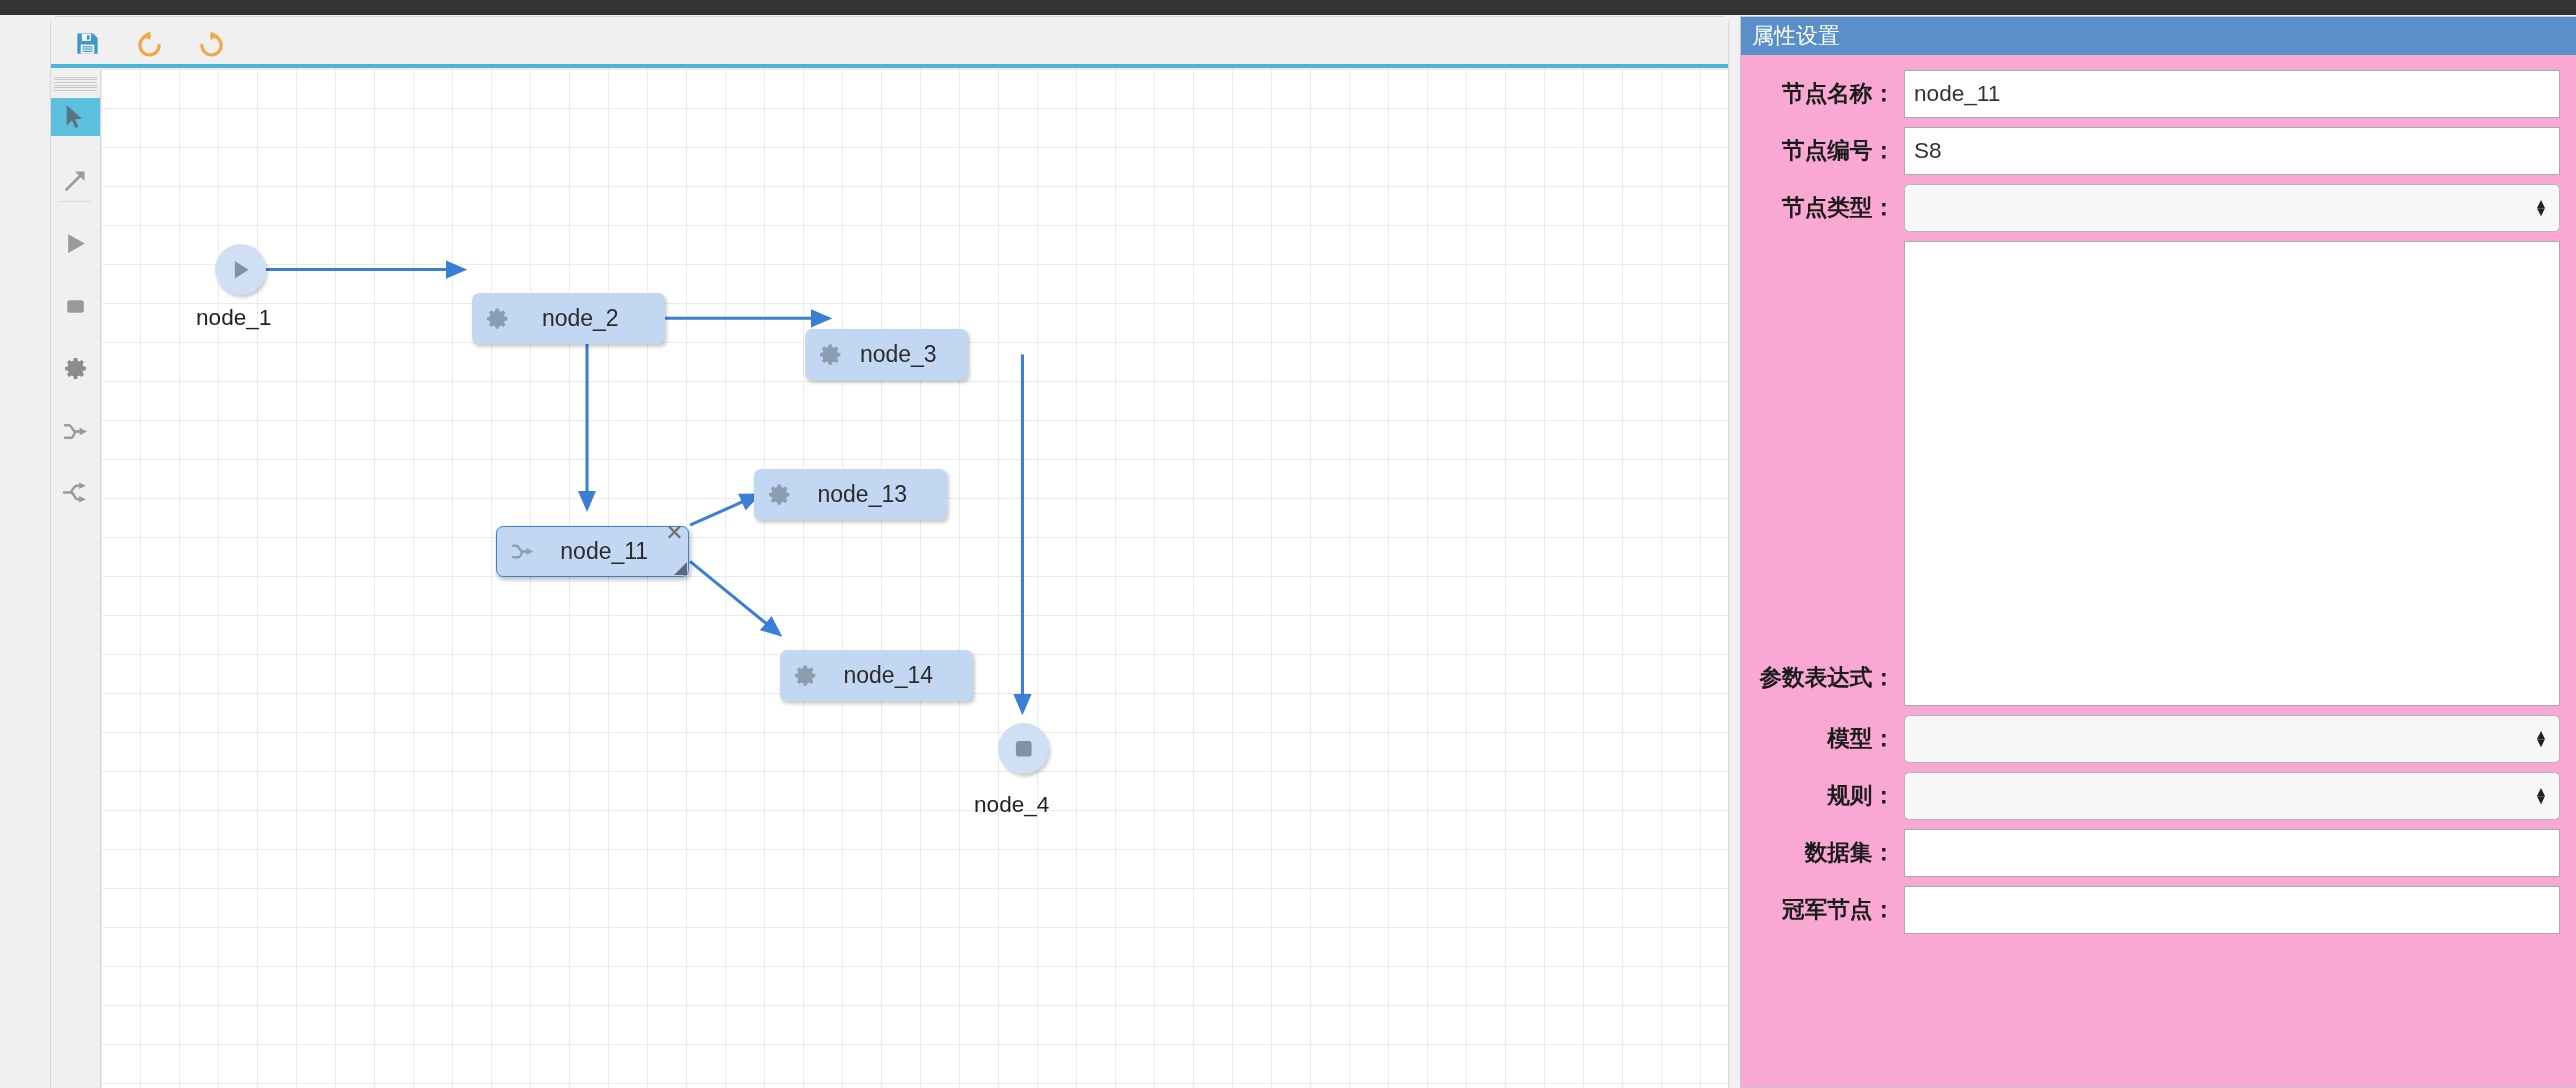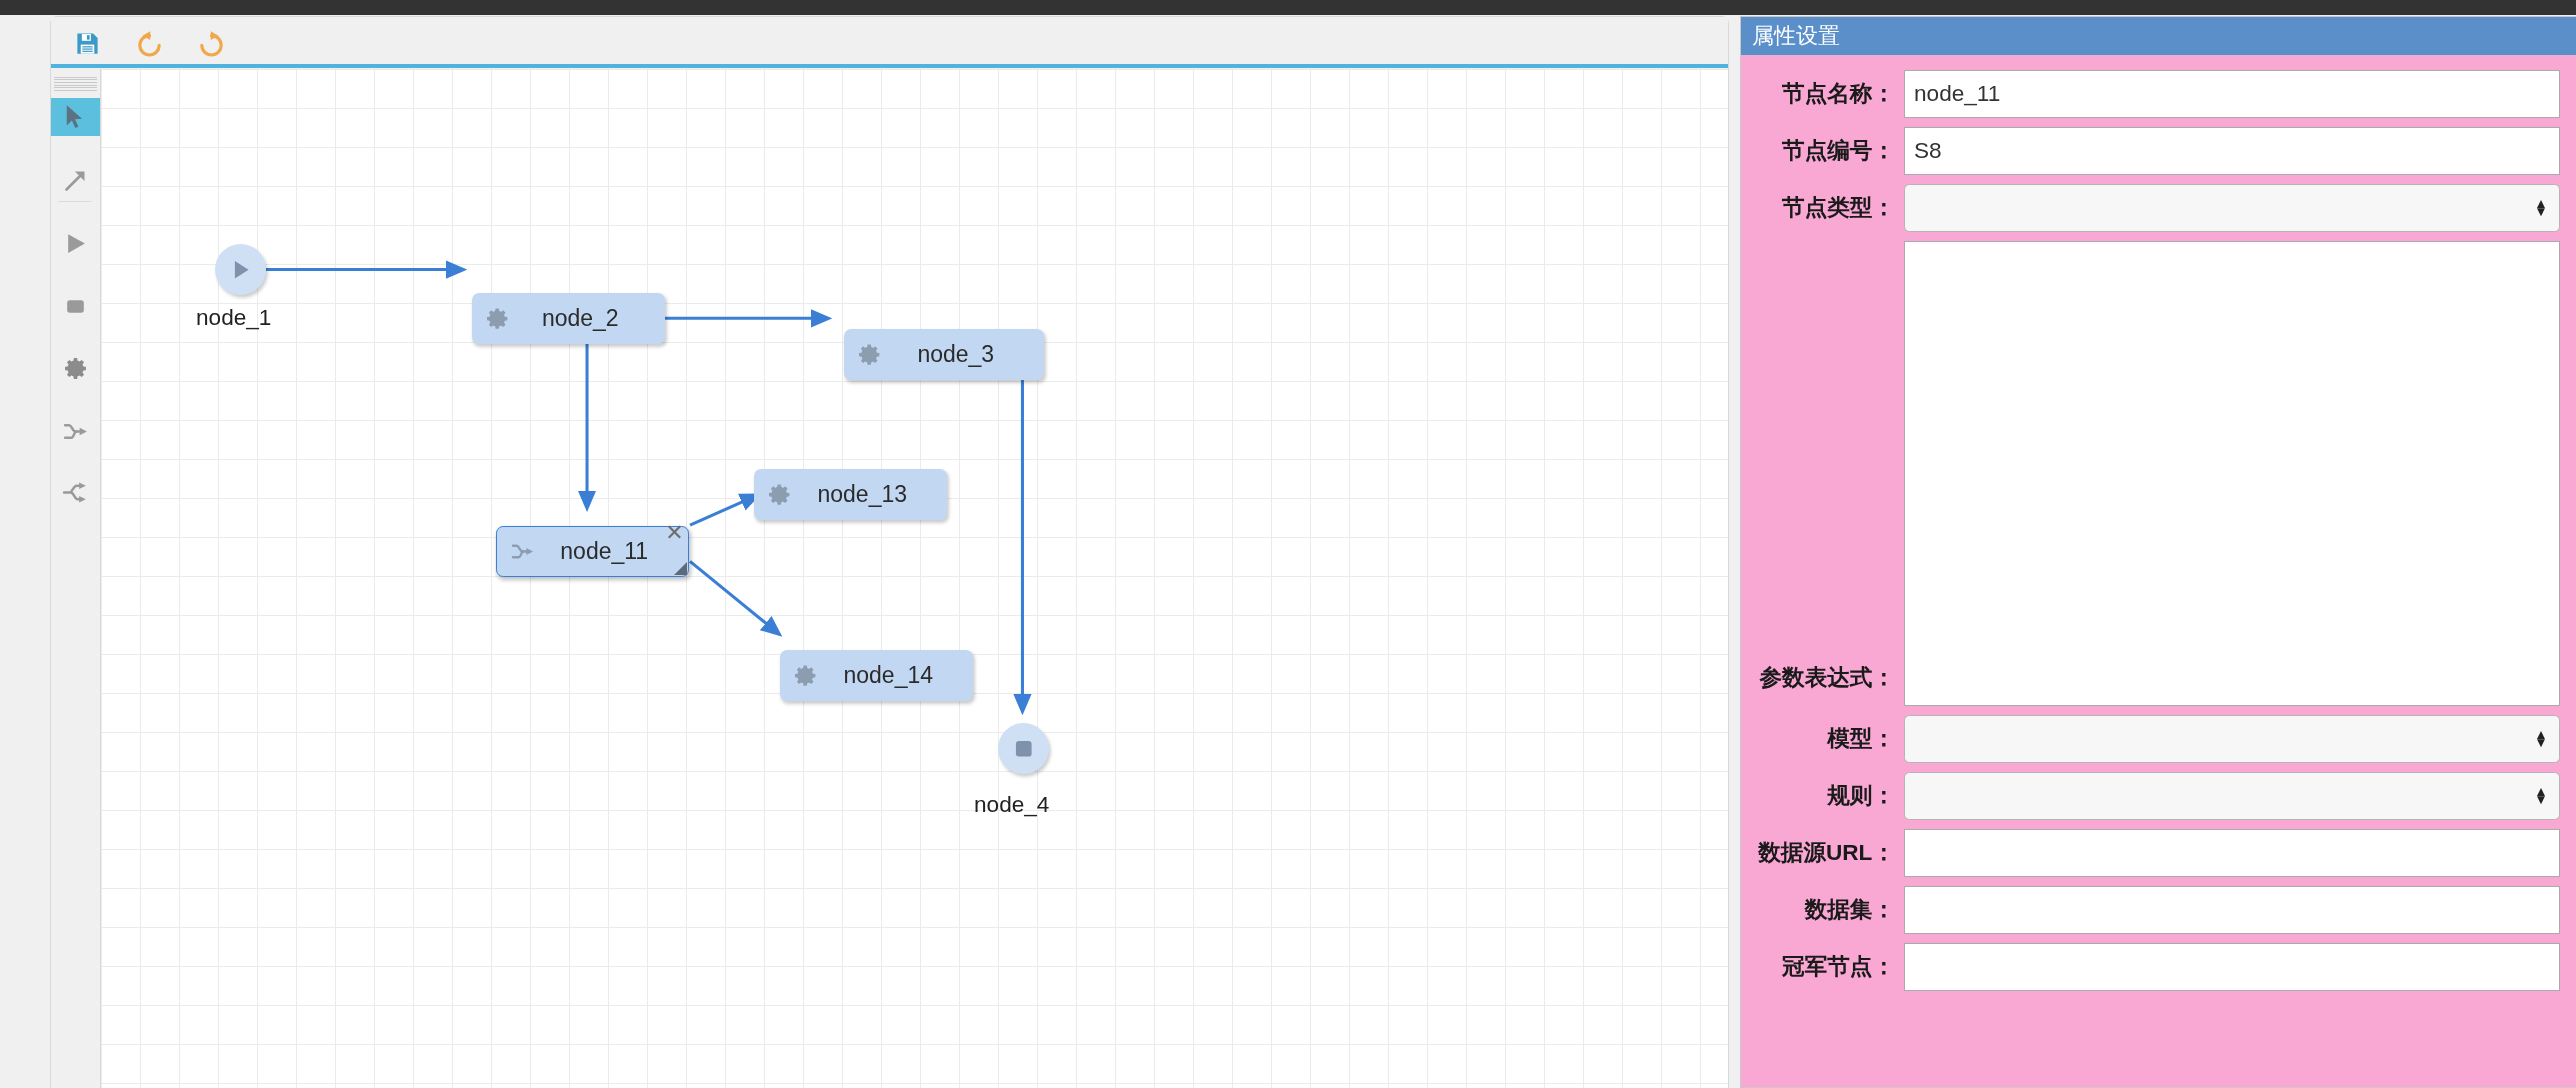--- a/index.html
+++ b/index.html
@@ -427,21 +427,21 @@
 
       <div class="node-box" style="left:371px; top:224px; width:193px;">
         <span class="nicon">
           <svg width="24.4" height="24.4" viewBox="0 0 24 24">
             <path fill="#8c9db0" d="M12 8.3a3.7 3.7 0 1 0 0 7.4 3.7 3.7 0 0 0 0-7.4zm10 5.3v-3.2l-2.5-.4a7.7 7.7 0 0 0-.8-1.9l1.5-2-2.3-2.3-2 1.5a7.7 7.7 0 0 0-1.9-.8L13.6 2h-3.2l-.4 2.5a7.7 7.7 0 0 0-1.9.8l-2-1.5-2.3 2.3 1.5 2a7.7 7.7 0 0 0-.8 1.9L2 10.4v3.2l2.5.4c.18.67.45 1.3.8 1.9l-1.5 2 2.3 2.3 2-1.5c.6.35 1.23.62 1.9.8l.4 2.5h3.2l.4-2.5c.67-.18 1.3-.45 1.9-.8l2 1.5 2.3-2.3-1.5-2c.35-.6.62-1.23.8-1.9z"></path>
           </svg>
         </span>
         <span class="nlabel">node_2</span>
       </div>
 
-      <div class="node-box" style="left:743px; top:260px; width:200px;">
+      <div class="node-box" style="left:704px; top:260px; width:163px;">
         <span class="nicon">
           <svg width="24.4" height="24.4" viewBox="0 0 24 24">
             <path fill="#8c9db0" d="M12 8.3a3.7 3.7 0 1 0 0 7.4 3.7 3.7 0 0 0 0-7.4zm10 5.3v-3.2l-2.5-.4a7.7 7.7 0 0 0-.8-1.9l1.5-2-2.3-2.3-2 1.5a7.7 7.7 0 0 0-1.9-.8L13.6 2h-3.2l-.4 2.5a7.7 7.7 0 0 0-1.9.8l-2-1.5-2.3 2.3 1.5 2a7.7 7.7 0 0 0-.8 1.9L2 10.4v3.2l2.5.4c.18.67.45 1.3.8 1.9l-1.5 2 2.3 2.3 2-1.5c.6.35 1.23.62 1.9.8l.4 2.5h3.2l.4-2.5c.67-.18 1.3-.45 1.9-.8l2 1.5 2.3-2.3-1.5-2c.35-.6.62-1.23.8-1.9z"></path>
           </svg>
         </span>
         <span class="nlabel">node_3</span>
       </div>
 
       <div class="node-box" style="left:653px; top:400px; width:193px;justify-content:center;">
         <span class="nicon">
@@ -518,24 +518,20 @@
         </div>
       </div>
 
       <div class="frow">
         <div class="flabel">规则：</div>
         <div class="fselect">
           <span class="spin">▲<br>▼</span>
         </div>
       </div>
 
-      <div class="frow">
-        <div class="flabel">数据源URL：</div>
-        <input class="finput" type="text" value="" style="">
-      </div>
 
       <div class="frow">
         <div class="flabel">数据集：</div>
         <input class="finput" type="text" value="" style="">
       </div>
 
       <div class="frow">
         <div class="flabel">冠军节点：</div>
         <input class="finput" type="text" value="" style="">
       </div>

